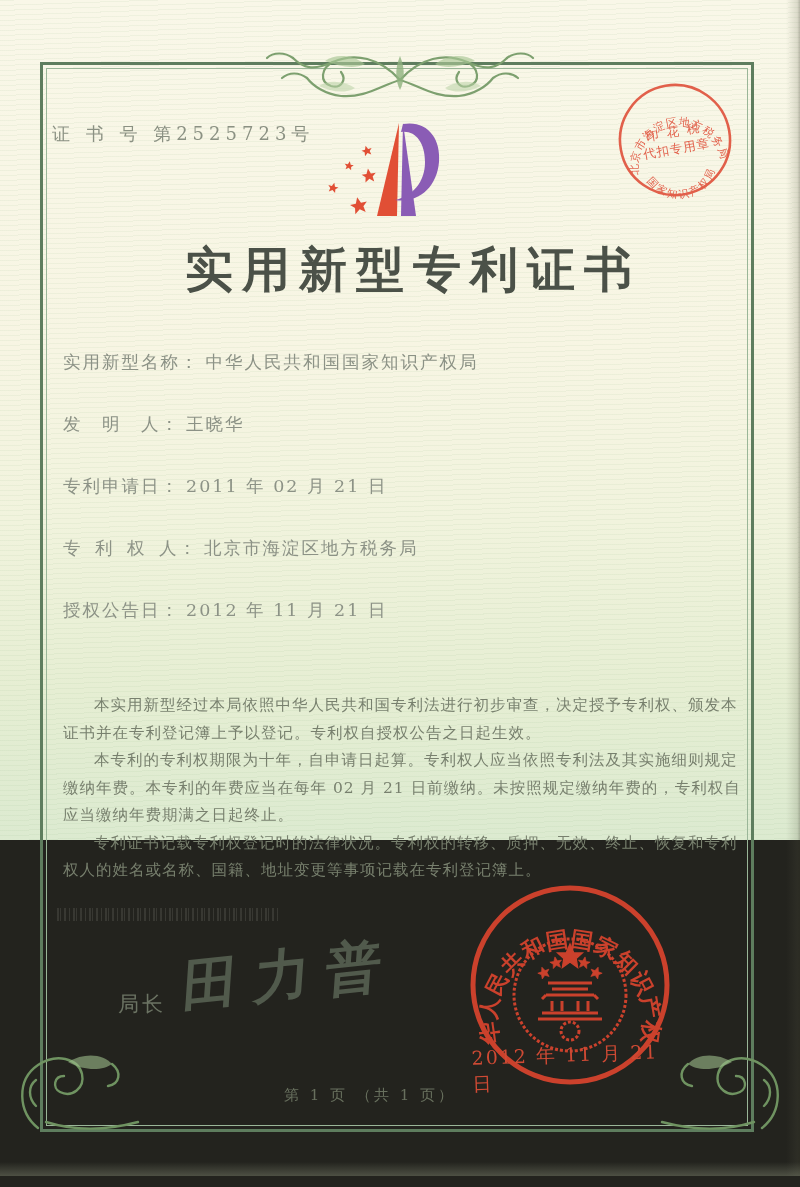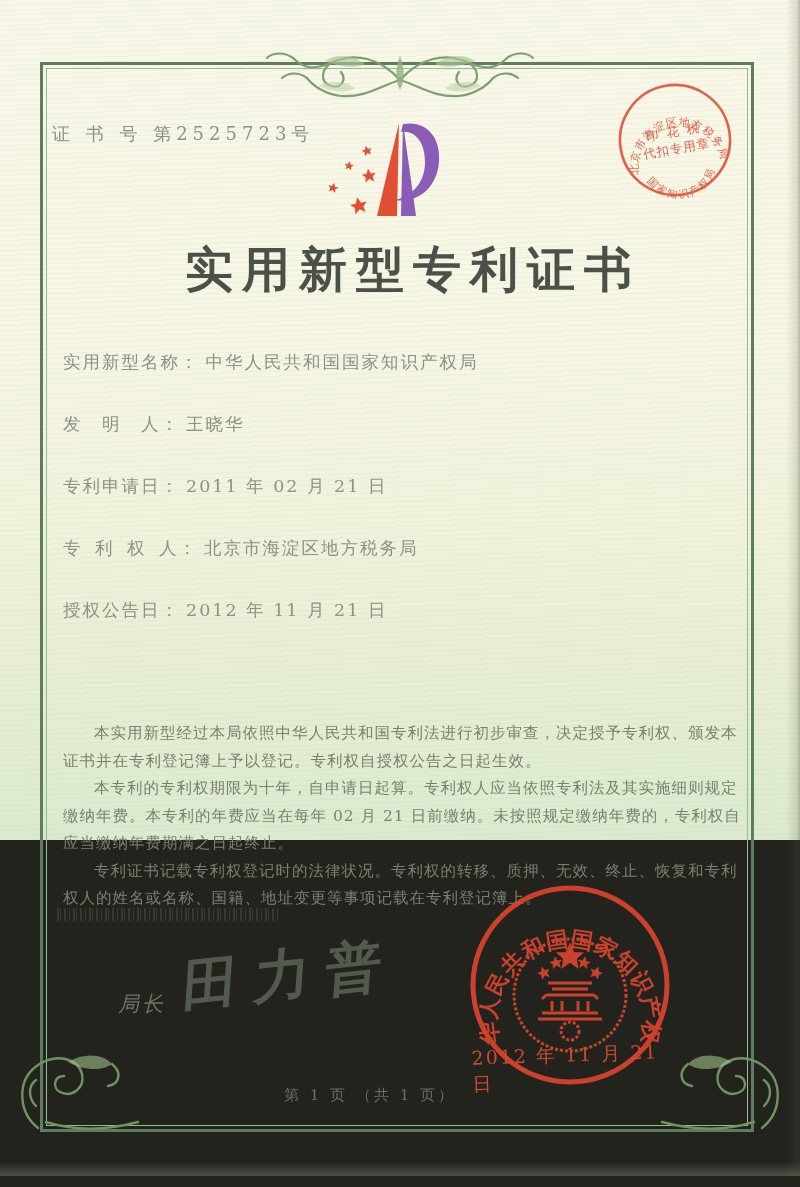--- a/index.html
+++ b/index.html
@@ -44,35 +44,35 @@
   .title{
     position:absolute;left:0;top:238px;width:770px;margin:0;
     text-align:center;font-size:48px;font-weight:bold;
     letter-spacing:9px;color:#4b5148;padding-left:28px;
   }
   .fields{position:absolute;left:63px;top:350px;width:660px;}
   .field-row{margin-bottom:41px;font-size:17.5px;color:#8c9286;letter-spacing:2px;height:21px;}
   .field-row .label{margin-right:6px;font-family:Liberation Mono, monospace;}
   .paragraphs{
     position:absolute;left:63px;top:692px;width:678px;
-    font-size:15.5px;line-height:27.5px;color:#78806e;letter-spacing:1px;margin-top:28px;
+    font-size:15.5px;line-height:27.5px;color:#78806e;letter-spacing:1px;
   }
   .paragraphs p{margin:0;text-indent:2em;}
   .barcode{
     position:absolute;left:57px;top:908px;width:224px;height:13px;
     background:repeating-linear-gradient(90deg,
       #3c3c36 0 2px,transparent 2px 3px,
       #3c3c36 3px 4px,transparent 4px 7px,
       #3c3c36 7px 9px,transparent 9px 12px,
       #3c3c36 12px 13px,transparent 13px 16px);
     opacity:.85;
   }
   .sig-title{
     position:absolute;left:118px;top:990px;
-    font-size:21px;color:#6b7363;letter-spacing:3px;font-style:italic;
+    font-size:21px;color:#6b7363;letter-spacing:3px;
   }
   .sig-name{
     position:absolute;left:182px;top:938px;
     font-size:56px;color:#515a4c;font-weight:600;
     letter-spacing:16px;transform:rotate(-6deg) skewX(-10deg);
   }
   .seal{position:absolute;left:468px;top:883px;opacity:.93;}
   .seal-date{
     position:absolute;left:472px;top:1042px;width:210px;
     font-size:19px;color:#cf4a34;letter-spacing:2px;transform:rotate(-2deg);

